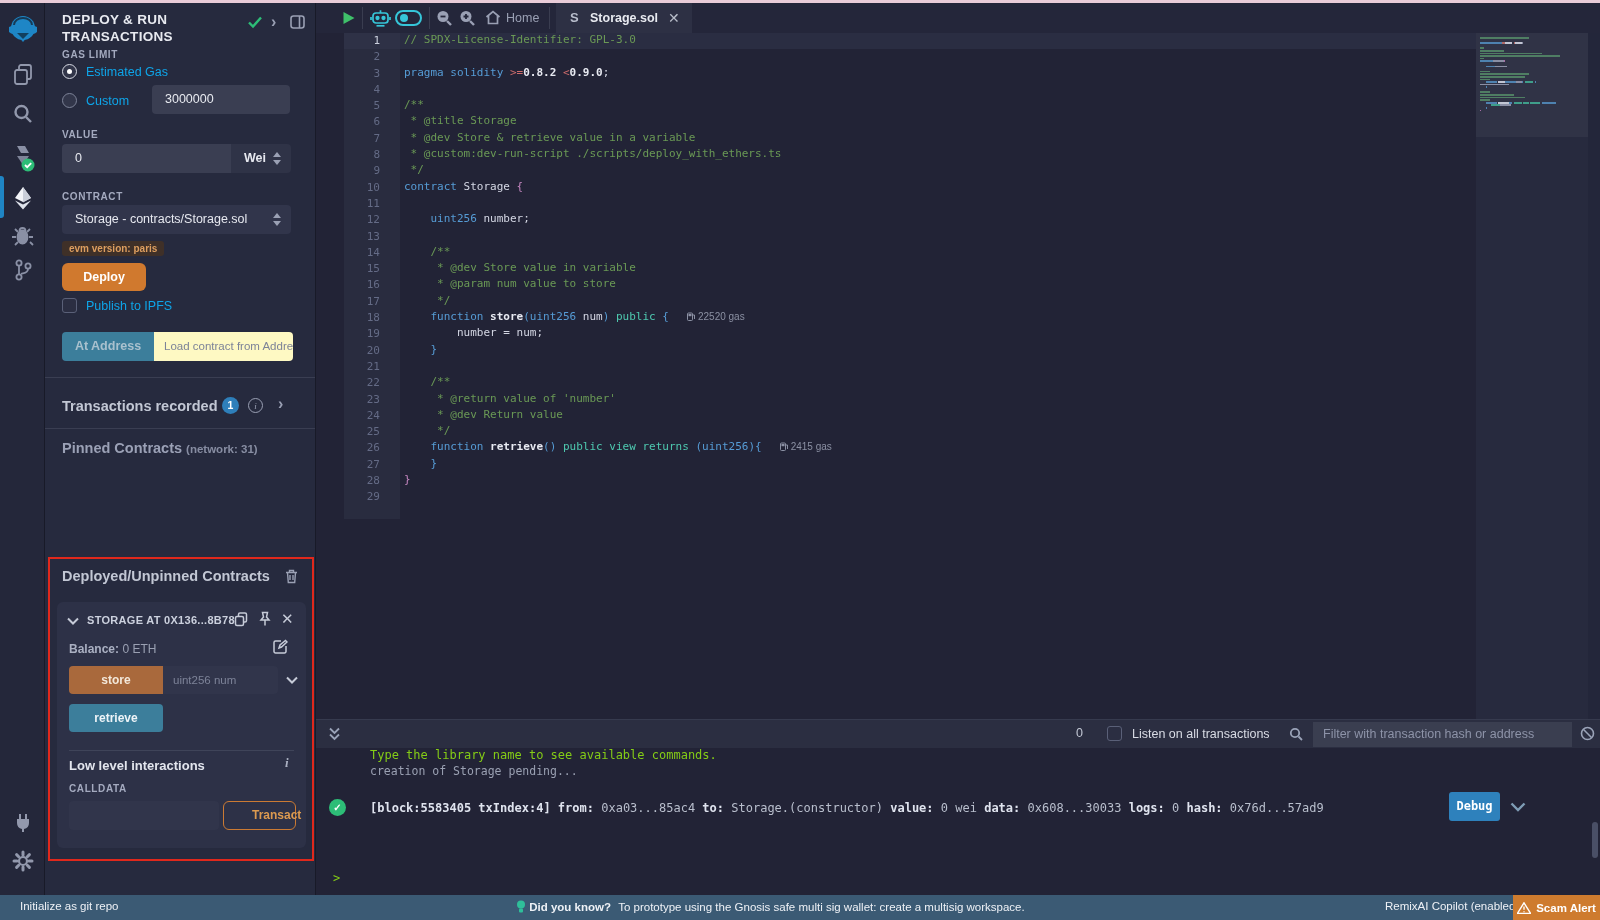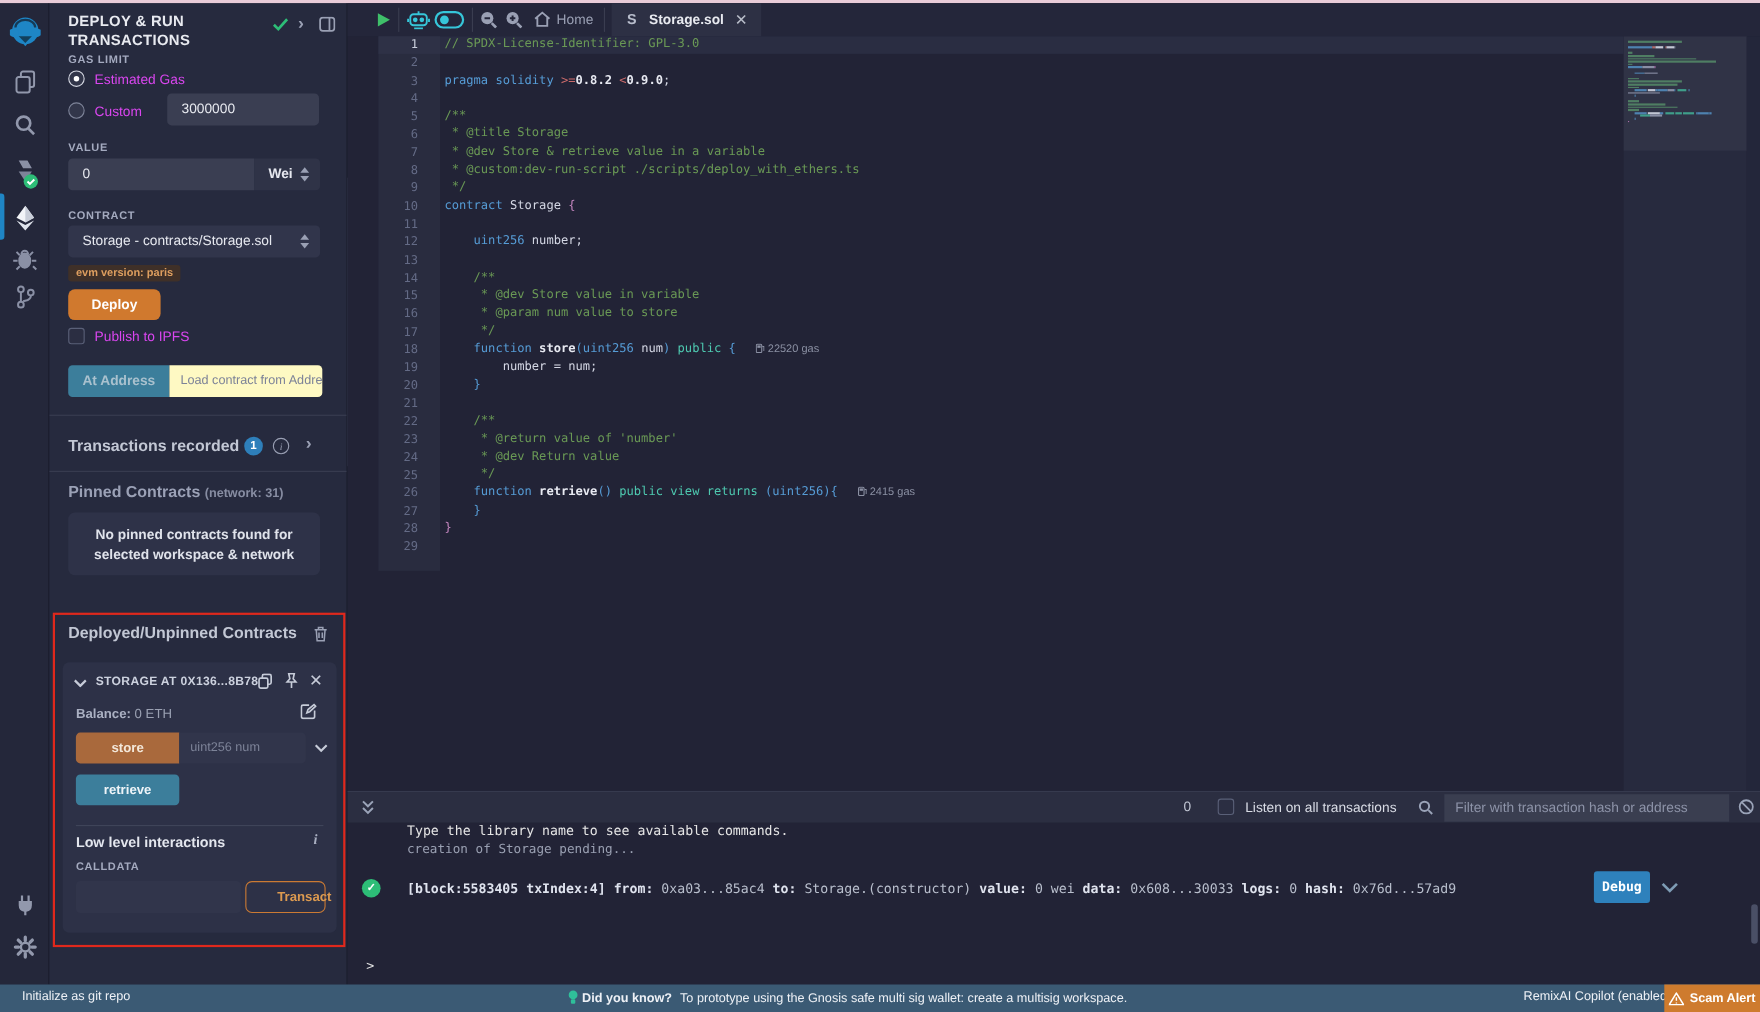--- a/index.html
+++ b/index.html
@@ -16,21 +16,21 @@
   .ibicon { position:absolute; left:0; width:45px; display:flex; justify-content:center; color:#9298ac; }
   .active-indicator { position:absolute; left:0; top:173px; width:4px; height:42px; background:#1f85c4; border-radius:0 3px 3px 0; }
 
   
   .panel { left:45px; top:3px; width:271px; height:892px; background:#262a3e; border-right:1px solid #181a28; }
   .panel-title { position:absolute; left:17px; top:8px; width:190px; font-size:13.5px; font-weight:bold; color:#e8eaf0; line-height:17px; letter-spacing:.3px; }
   .label-sm { position:absolute; font-size:10px; letter-spacing:.6px; color:#a4aabf; font-weight:bold; }
   .radio { position:absolute; width:15px; height:15px; border-radius:50%; background:#32364a; border:1.5px solid #7d8398; }
   .radio.sel { border-color:#d5d8e2; }
   .radio.sel::after { content:""; position:absolute; left:3.5px; top:3.5px; width:5px; height:5px; border-radius:50%; background:#fff; }
-  .radio-label { position:absolute; font-size:12.5px; color:#d946ef; }
+  .radio-label { position:absolute; font-size:12.5px; color:#0ea5e9; }
   .input { position:absolute; background:#3a3e52; border-radius:4px; color:#e8eaf0; font-size:12.5px; line-height:29px; padding-left:13px; }
   .select-box { position:absolute; background:#31354b; border-radius:4px; color:#e6e8ef; font-size:12.5px; line-height:29px; padding-left:13px; }
   .stepper { position:absolute; right:9px; top:8px; width:9px; height:13px; }
   .stepper i { position:absolute; left:0; width:0; height:0; border-left:4.5px solid transparent; border-right:4.5px solid transparent; }
   .stepper i.up { top:0; border-bottom:5px solid #9aa0b4; }
   .stepper i.dn { bottom:0; border-top:5px solid #9aa0b4; }
   .badge-evm { position:absolute; left:17px; top:238px; background:#3f3028; border-radius:3px; padding:2px 7px; font-size:10px; font-weight:bold; color:#dd9e5f; }
   .btn-deploy { position:absolute; left:17px; top:260px; width:84px; height:28px; background:#d0792e; border-radius:6px; color:#fff; font-weight:bold; font-size:12.5px; text-align:center; line-height:28px; }
   .checkbox { position:absolute; width:15px; height:15px; background:#2b2e42; border:1px solid #5a6078; border-radius:3px; }
   .btn-ataddr { position:absolute; left:17px; top:329px; width:92px; height:29px; background:#3c7e9b; border-radius:4px 0 0 4px; color:#a9c1ce; font-weight:bold; font-size:12.5px; text-align:center; line-height:29px; }
@@ -70,21 +70,21 @@
   .gas { font-size:10px; color:#8b90a3; margin-left:18px; font-family:"Liberation Sans",sans-serif; }
   .minimap { position:absolute; right:12px; top:30px; width:112px; height:686px; background:#272a3e; }
   .mm-slider { position:absolute; left:0; top:0; width:112px; height:104px; background:rgba(255,255,255,.045); }
   .mm-line { position:relative; height:2.6px; }
   .mm-line span { position:absolute; top:0; height:1.7px; }
   .scrollstrip { position:absolute; right:0; top:30px; width:12px; height:686px; background:#23263a; }
 
   
   .term-header { left:316px; top:719px; width:1284px; height:29px; background:#2b2e41; border-top:1px solid #363a4e; }
   .term-body { left:316px; top:748px; width:1284px; height:147px; background:#222336; }
-  .tline { position:absolute; font:12px "DejaVu Sans Mono", monospace; color:#e5e5e5; }
+  .tline { position:absolute; font:12px "DejaVu Sans Mono", monospace; color:#84cc16; }
   .term-filter { position:absolute; left:997px; top:2px; width:259px; height:25px; background:#3a3e50; color:#8d93a8; font-size:12.5px; line-height:25px; padding-left:10px; overflow:hidden; white-space:nowrap; }
   .btn-debug { position:absolute; left:1133px; top:44px; width:51px; height:29px; background:#2e81bc; border-radius:3px; color:#fff; font-weight:bold; font-size:12px; text-align:center; line-height:29px; font-family:"DejaVu Sans Mono",monospace; }
   .check-circle { position:absolute; left:13px; top:51px; width:17px; height:17px; border-radius:50%; background:#2dbd77; color:#fff; font-size:10px; font-weight:bold; text-align:center; line-height:17px; }
   .term-scrollthumb { position:absolute; left:1276px; top:74px; width:6px; height:36px; background:#4a4f66; border-radius:3px; }
   .txb { font-weight:bold; color:#dfe3ee; }
 
   
   .statusbar { left:0; top:895px; width:1600px; height:25px; background:#3b5a74; color:#eef1f6; font-size:11.5px; }
   .sb-item { position:absolute; top:5px; }
   .scam { position:absolute; left:1513px; top:0; width:87px; height:25px; background:#ce7b2e; color:#fff; font-weight:bold; display:flex; align-items:center; justify-content:center; gap:5px; }
@@ -217,24 +217,20 @@
     <div class="divider" style="top:374px"></div>
     <div class="sect-label" style="left:17px;top:395px">Transactions recorded</div>
     <div class="count-badge" style="left:177px;top:394px">1</div>
     <div class="info-circle" style="left:203px;top:395px">i</div>
     <div class="chev-right" style="left:233px;top:392px">›</div>
 
     <div class="divider" style="top:425px"></div>
     <div class="sect-label" style="left:17px;top:437px;color:#9ba1b6">
       <span>Pinned Contracts</span>
       <span style="font-size:11.5px;color:#878da2">(network: 31)</span>
-    </div>
-    <div class="empty-card">
-      <div>No pinned contracts found for</div>
-      <div>selected workspace &amp; network</div>
     </div>
 
     <div class="redbox"></div>
     <div class="sect-label" style="left:17px;top:565px">Deployed/Unpinned Contracts</div>
     <div class="abs" style="left:240px;top:566px">
       <svg width="13" height="15" viewBox="0 0 13 15" fill="none" stroke="#9aa0b4" stroke-width="1.4">
           <path d="M1 3.5h11M4.5 3V1.5h4V3M2.5 3.5l.8 10h6.4l.8-10M5 6v5M8 6v5"></path>
         </svg>
     </div>
 

